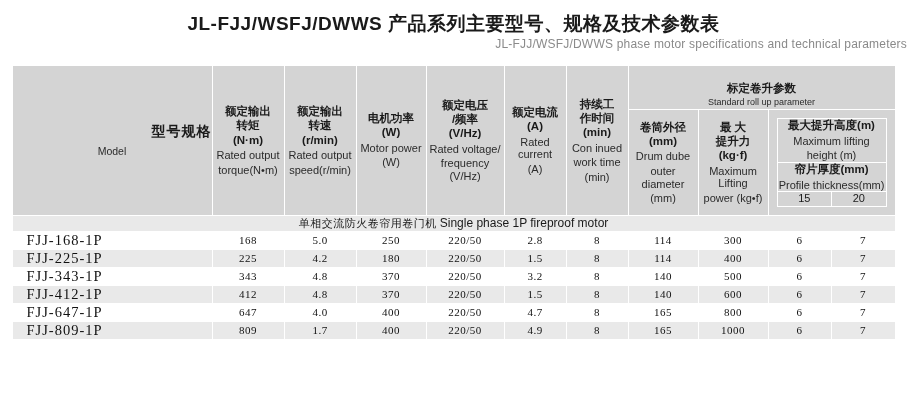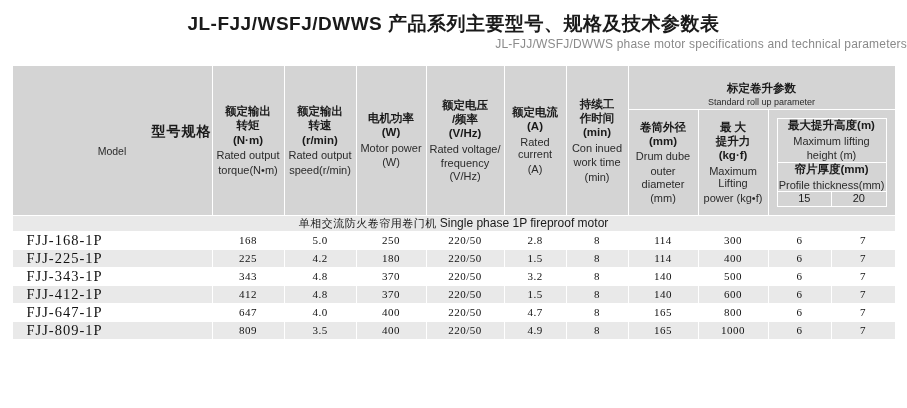--- a/index.html
+++ b/index.html
@@ -330,21 +330,21 @@
         <td class="num">4.7</td>
         <td class="num">8</td>
         <td class="num">165</td>
         <td class="num">800</td>
         <td class="num">6</td>
         <td class="num">7</td>
       </tr>
       <tr class="data-row alt">
         <td class="model">FJJ-809-1P</td>
         <td class="num">809</td>
-        <td class="num">3.5</td>
+        <td class="num">1.7</td>
         <td class="num">400</td>
         <td class="num">220/50</td>
         <td class="num">4.9</td>
         <td class="num">8</td>
         <td class="num">165</td>
         <td class="num">1000</td>
         <td class="num">6</td>
         <td class="num">7</td>
       </tr>
     </tbody>

